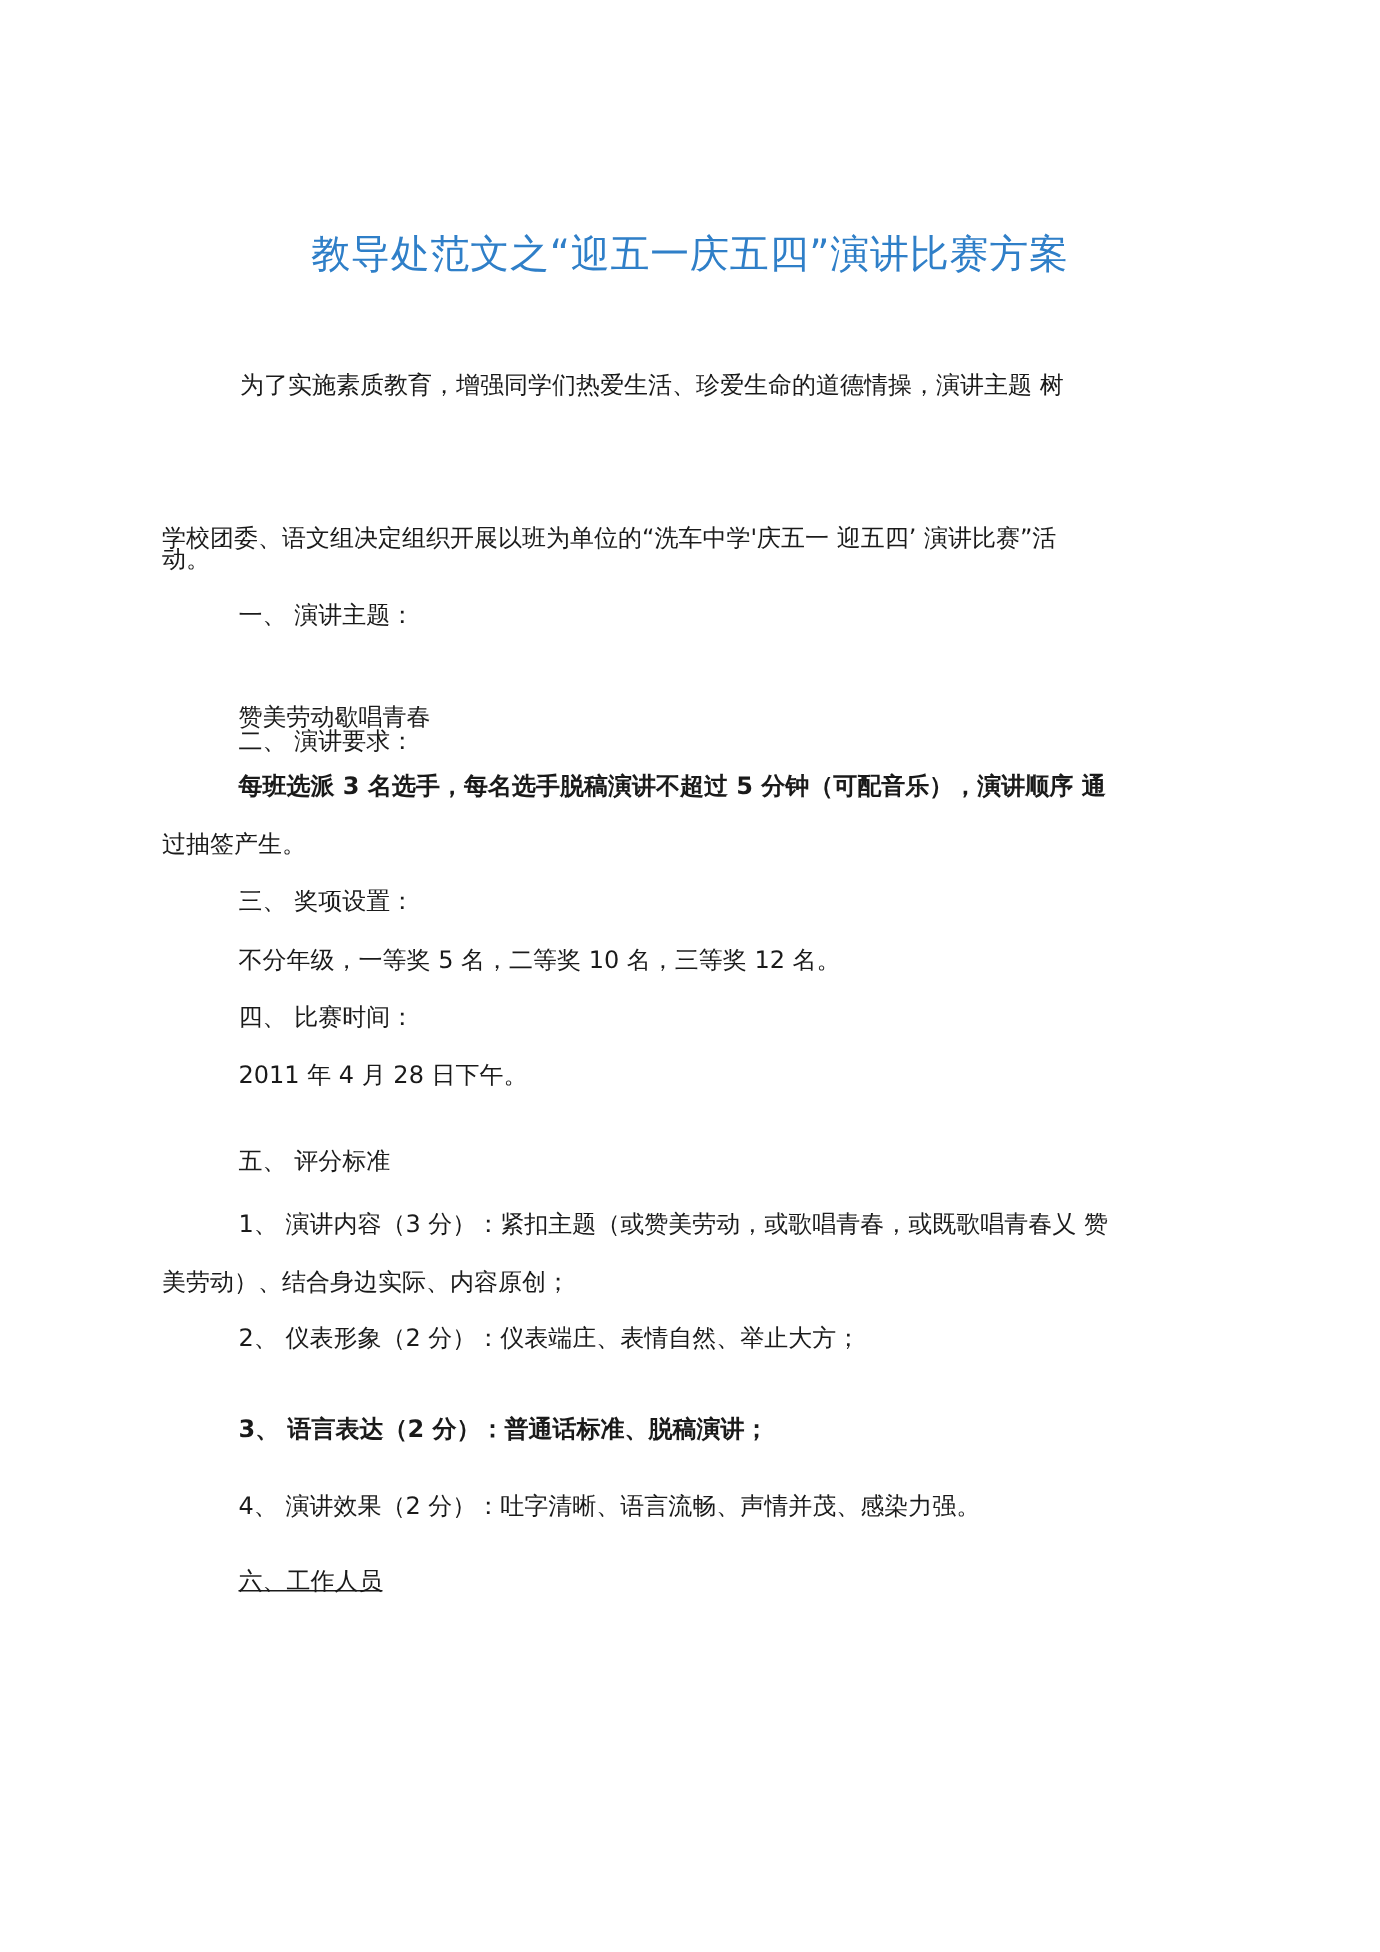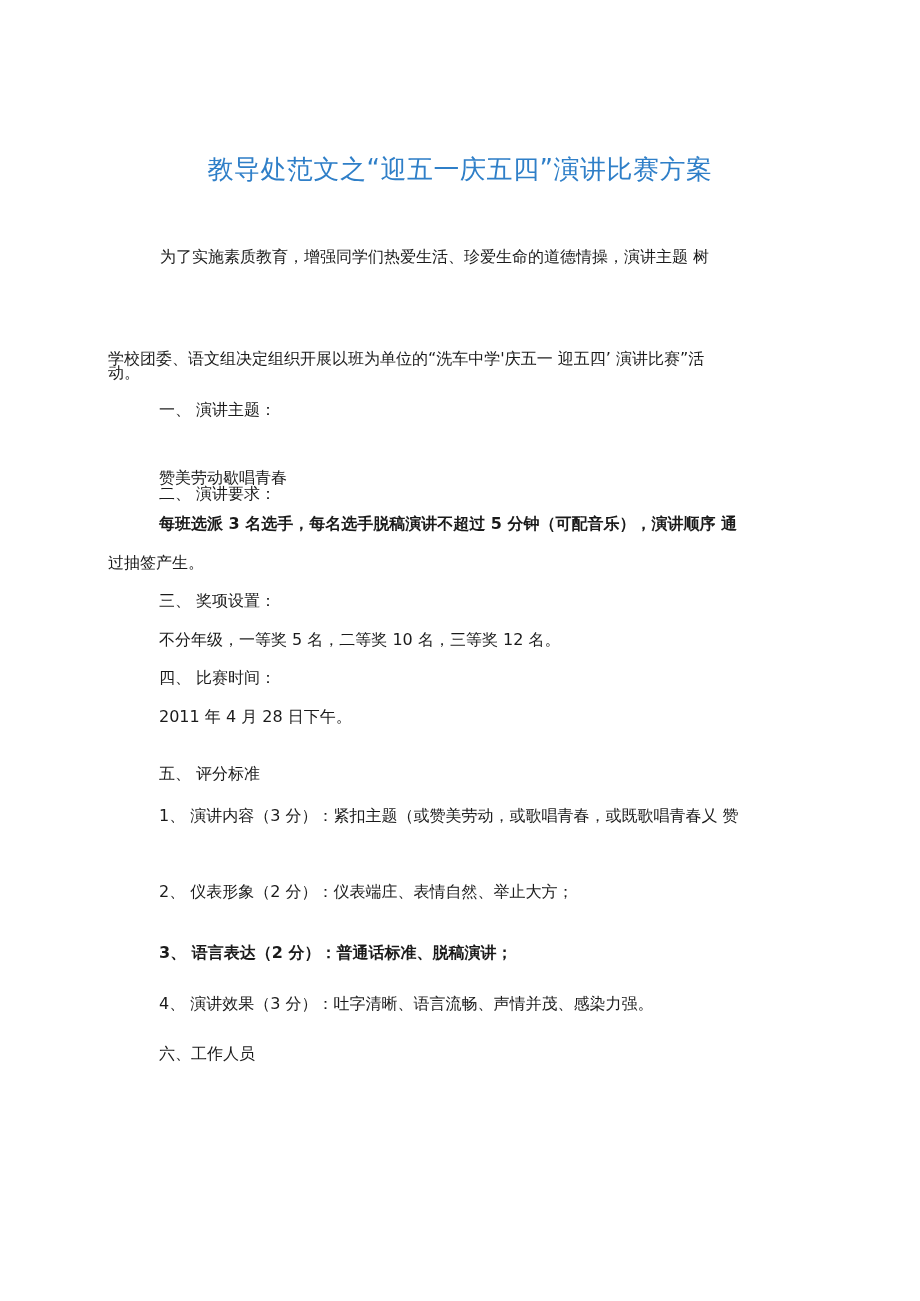--- a/index.html
+++ b/index.html
@@ -34,18 +34,19 @@
 
   <div class="line" style="left:159px; top:591px;">三、 奖项设置：</div>
   <div class="line" style="left:159px; top:630px;">不分年级，一等奖 5 名，二等奖 10 名，三等奖 12 名。</div>
 
   <div class="line" style="left:159px; top:668px;">四、 比赛时间：</div>
   <div class="line" style="left:159px; top:707px;">2011 年 4 月 28 日下午。</div>
 
   <div class="line" style="left:159px; top:764px;">五、 评分标准</div>
 
   <div class="line" style="left:159px; top:806px;">1、  演讲内容（3 分）：紧扣主题（或赞美劳动，或歌唱青春，或既歌唱青春乂 赞</div>
+  <div class="line" style="left:108px; top:845px;">美劳动）、结合身边实际、内容原创；</div>
   <div class="line" style="left:159px; top:882px;">2、  仪表形象（2 分）：仪表端庄、表情自然、举止大方；</div>
   <div class="line" style="left:159px; top:943px;font-weight:bold;">3、  语言表达（2 分）：普通话标准、脱稿演讲；</div>
-  <div class="line" style="left:159px; top:994px;">4、  演讲效果（3 分）：吐字清晰、语言流畅、声情并茂、感染力强。</div>
+  <div class="line" style="left:159px; top:994px;">4、  演讲效果（2 分）：吐字清晰、语言流畅、声情并茂、感染力强。</div>
 
-  <div class="line" style="left:159px; top:1044px;">六、工作人员</div>
+  <div class="line" style="left:159px; top:1044px;text-decoration:underline;">六、工作人员</div>
 </div>
 
 </body></html>

